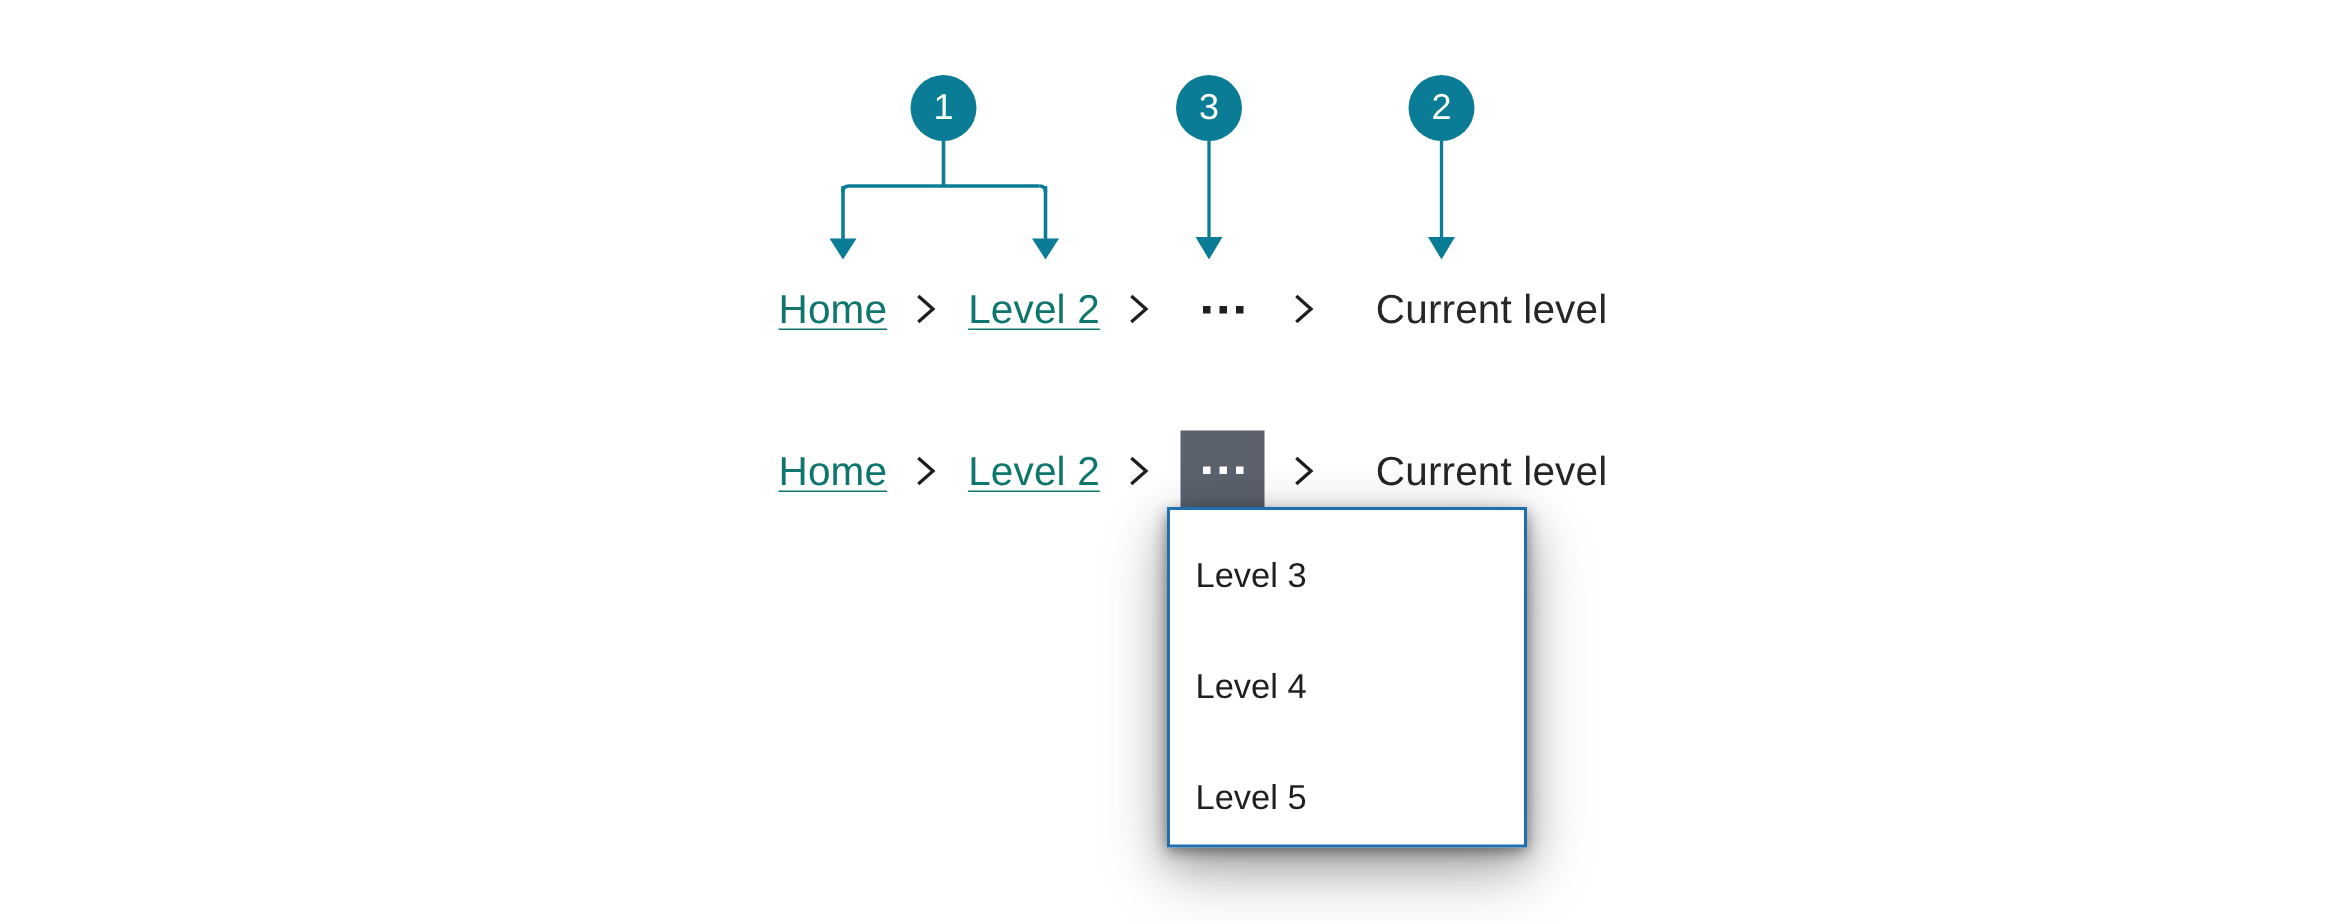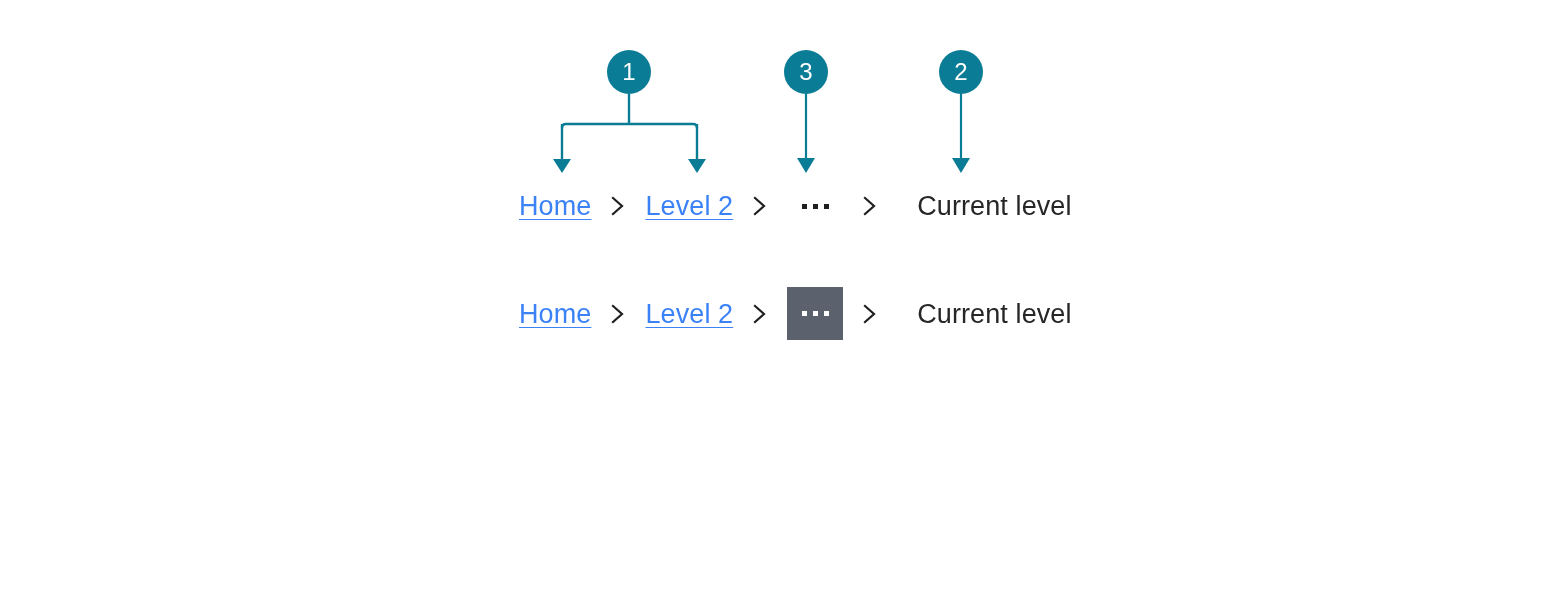--- a/index.html
+++ b/index.html
@@ -58,21 +58,21 @@
     align-items: center;
     height: 40px;
     z-index: 5;
   }
   #crumbs-top    { top: 186px; }
   #crumbs-bottom { top: 294px; }
 
   .crumb-link,
   .crumb-current {
     font-size: 27px;
-    color: #3b82f6;
+    color: #0f766e;
     line-height: 40px;
     white-space: nowrap;
     letter-spacing: 0.1px;
   }
   .crumb-link {
     text-decoration: underline;
     text-underline-offset: 4px;
     text-decoration-thickness: 1px;
     cursor: pointer;
   }
@@ -252,14 +252,21 @@
 
     <span class="sep">
       <svg width="16" height="24" viewBox="0 0 16 24" fill="none" stroke="#1f1f1f" stroke-width="2.2" stroke-linecap="square" stroke-linejoin="miter">
         <path d="M3 4 L12 12 L3 20"></path>
       </svg>
     </span>
 
     <span class="crumb-current">Current level</span>
   </nav>
 
+  <div id="dropdown-wrap">
+    <div id="dropdown">
+      <div class="menu-item">Level 3</div>
+      <div class="menu-item">Level 4</div>
+      <div class="menu-item">Level 5</div>
+    </div>
+  </div>
 
 </div>
 
 </body></html>

